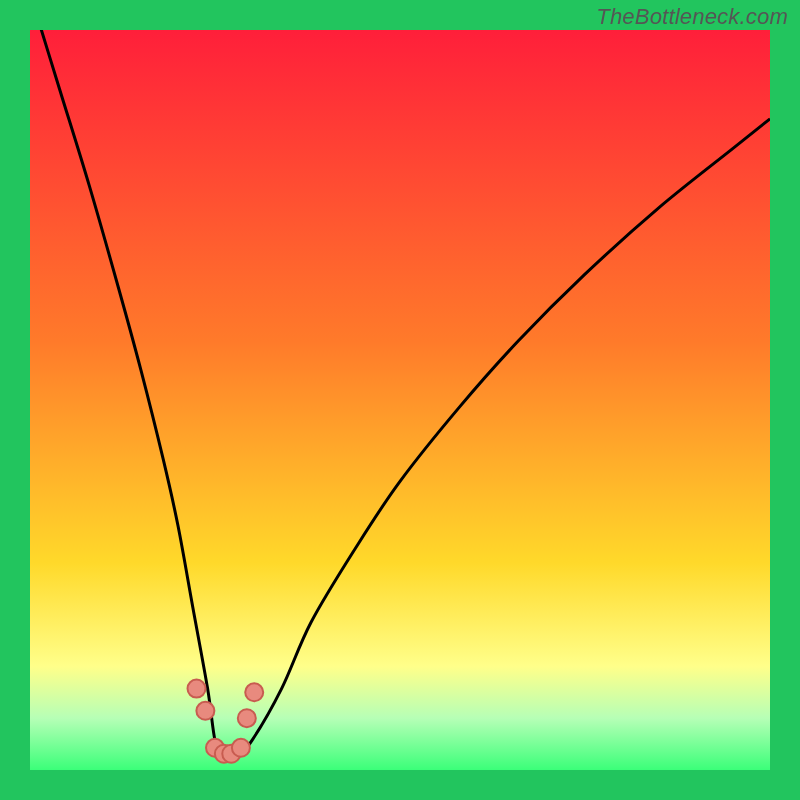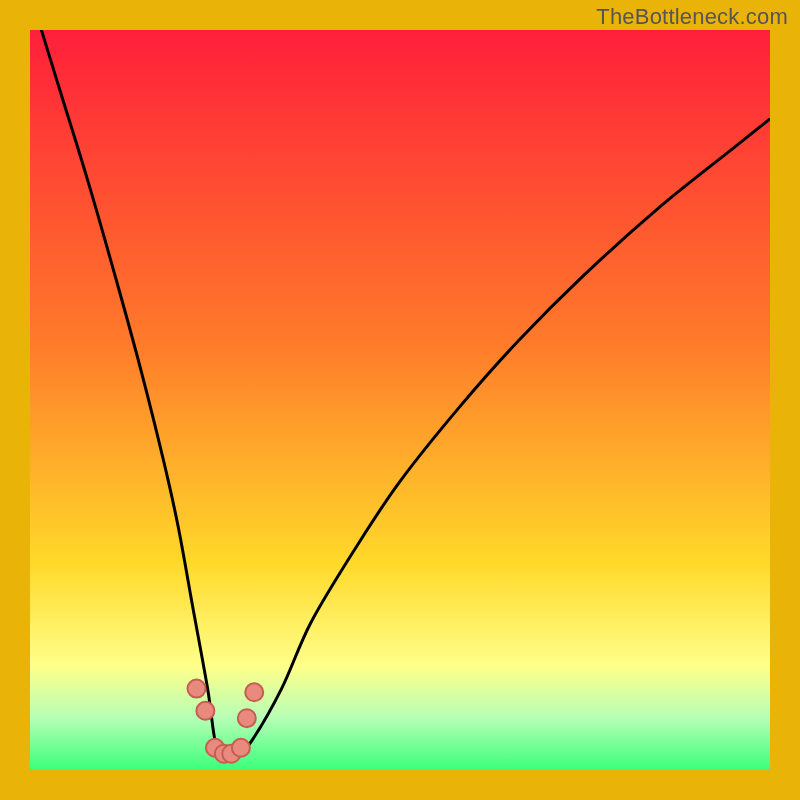--- a/index.html
+++ b/index.html
@@ -10,21 +10,22 @@
     overflow: hidden;
     background: #000;
     font-family: Arial, Helvetica, sans-serif;
   }
   .frame {
     position: absolute;
     left: 0;
     top: 0;
     width: 800px;
     height: 800px;
-    background: #eab308;
+    background: #22c55e;
+    font-style: italic;
   }
   .plot-area {
     position: absolute;
     left: 30px;
     top: 30px;
     width: 740px;
     height: 740px;
     overflow: hidden;
   }
   .gradient {

